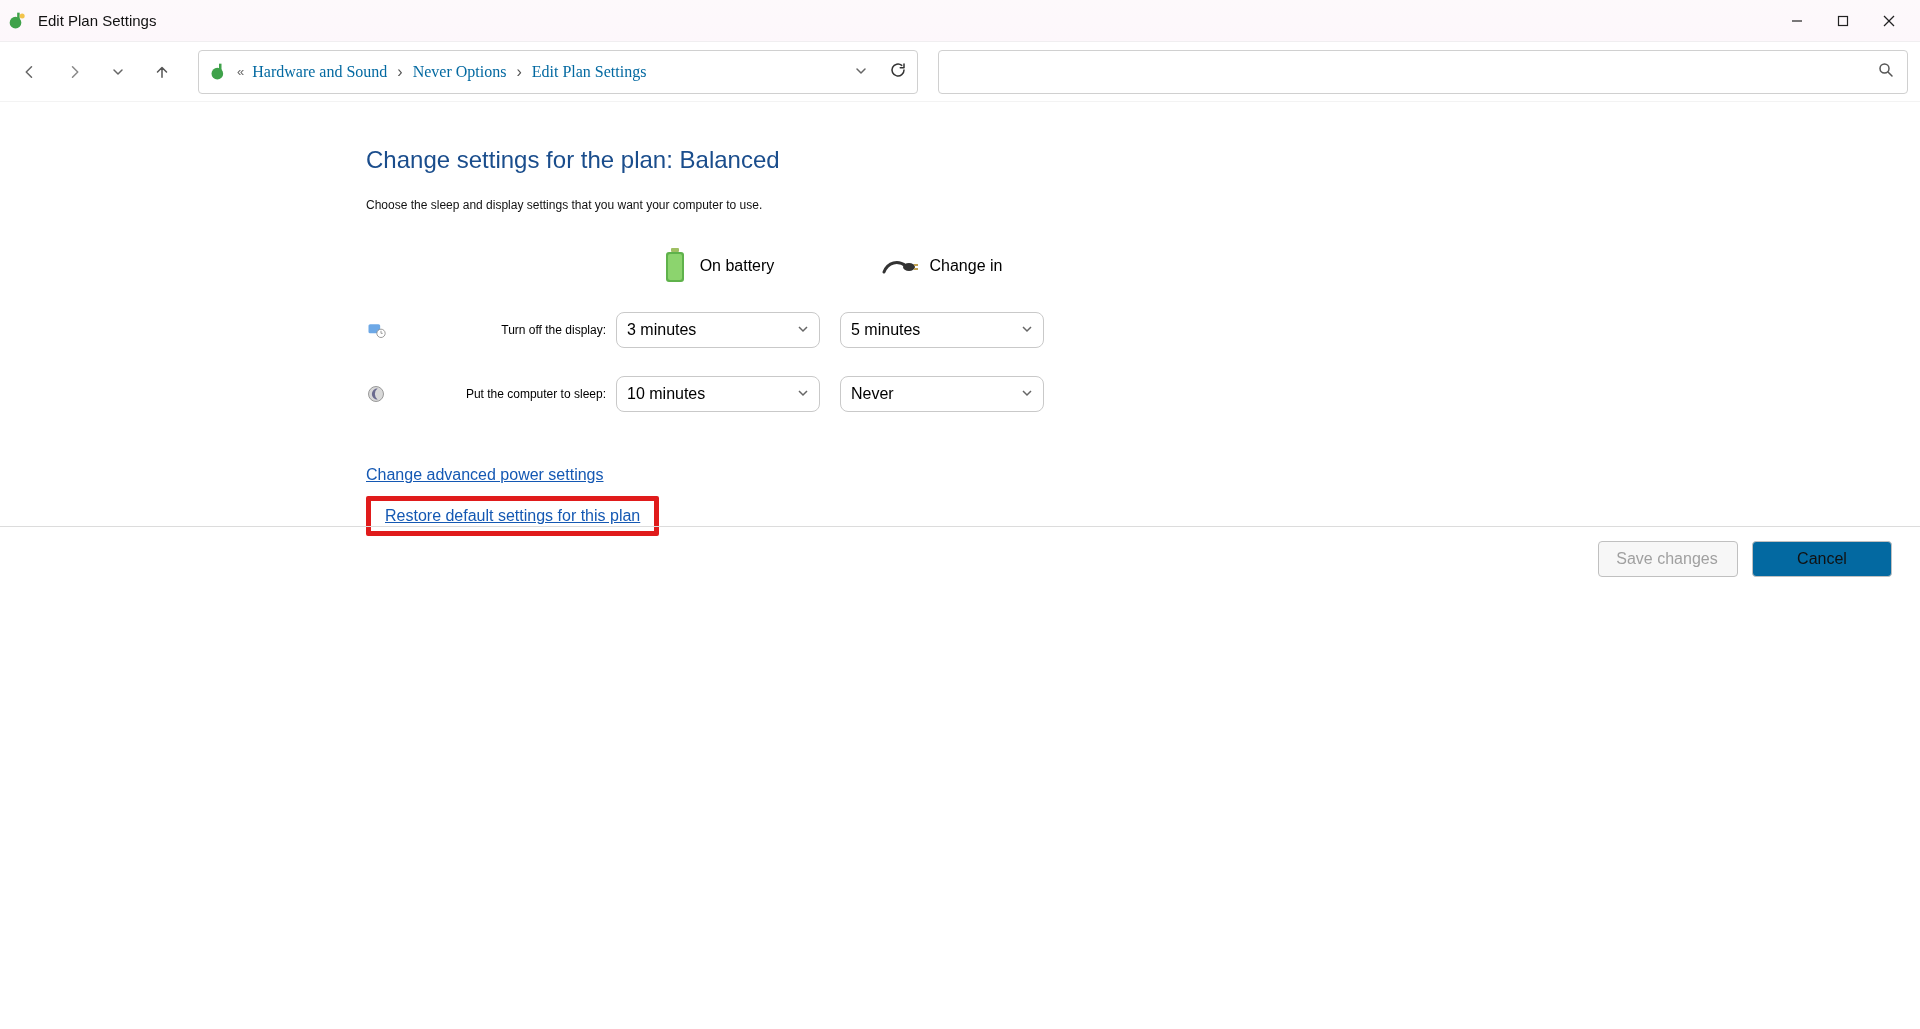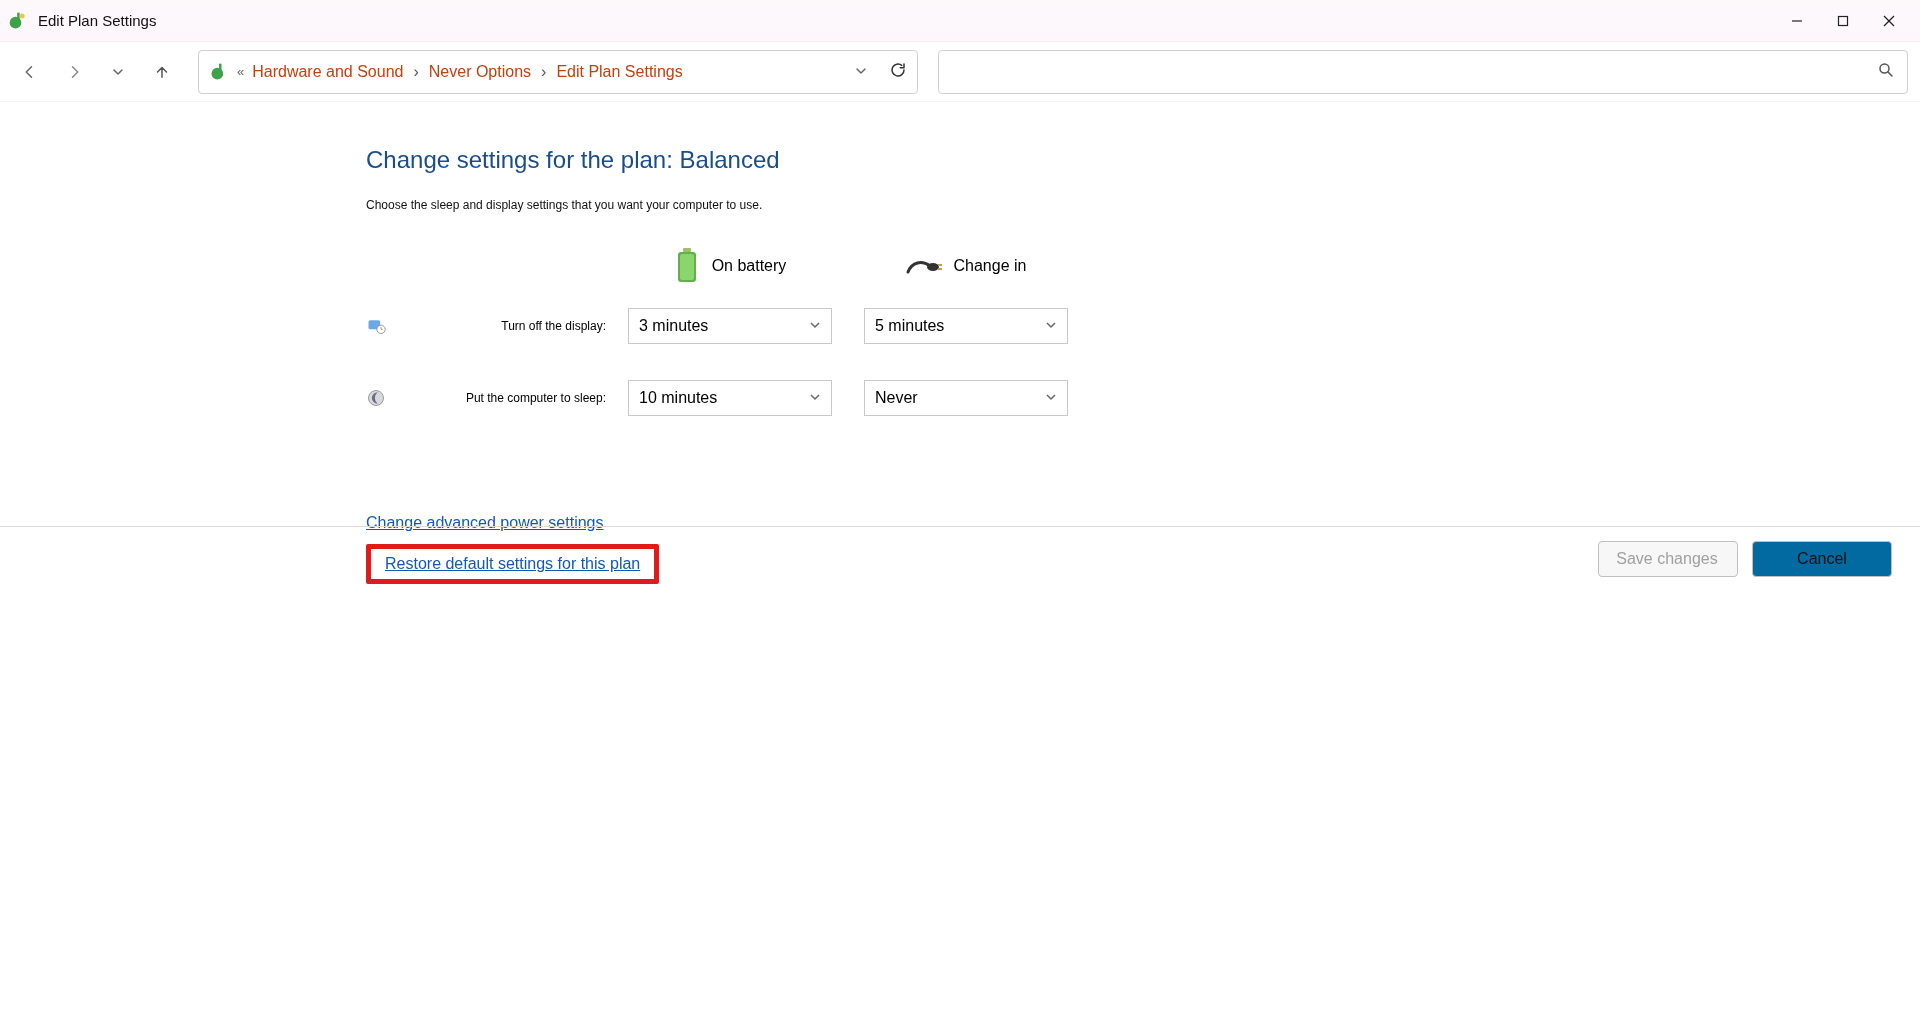--- a/index.html
+++ b/index.html
@@ -72,21 +72,21 @@
     .address-bar .addr-icon {
       width: 20px; height: 20px;
     }
     .address-bar .chevrons {
       color: #666; font-size: 13px;
     }
     .breadcrumb {
       display: flex; align-items: center; gap: 10px;
       font-size: 16px;
     }
-    .breadcrumb .crumb { color: #c2410c; }
+    .breadcrumb .crumb { color: #0369a1; font-family: Liberation Serif, serif; }
     .breadcrumb .sep { color: #555; }
     .address-bar .flex-spacer { flex: 1; }
     .address-bar .addr-dd { color: #666; }
     .address-bar .refresh { color: #333; margin-left: 14px; }
 
     .search-bar {
       flex: 1;
       height: 44px;
       border: 1px solid #d0d0d0;
       border-radius: 4px;
@@ -122,53 +122,52 @@
       color: #111;
       margin-bottom: 36px;
     }
 
     .settings-grid {
       display: grid;
       grid-template-columns: 240px 224px 224px;
       row-gap: 28px;
       column-gap: 0;
       align-items: center;
-      gap: 12px;
     }
     .col-head {
       display: flex; align-items: center; gap: 12px;
       font-size: 16px;
       justify-content: center;
     }
     .col-head.blank { }
     .row-label {
       display: flex; align-items: center; gap: 10px;
       font-size: 12px;
       justify-content: space-between;
     }
     .row-label .row-icon {
       width: 20px; height: 20px;
     }
 
     .dd {
       width: 204px;
       height: 36px;
       border: 1px solid #c9c9c9;
-      border-radius: 0;
+      border-radius: 8px;
       display: flex; align-items: center;
       justify-content: space-between;
       padding: 0 10px;
       font-size: 16px;
       background: #fff;
-      margin: 12px auto;
+      margin: 0 auto;
     }
     .dd .chev { color: #666; }
 
     .links {
-      margin-top: 86px;
+      margin-top: 54px;
     }
     .link {
       color: #1458b3;
       text-decoration: underline;
       font-size: 16px;
       cursor: pointer;
       display: inline-block;
     }
     .link-wrap-highlight {
       display: inline-block;

